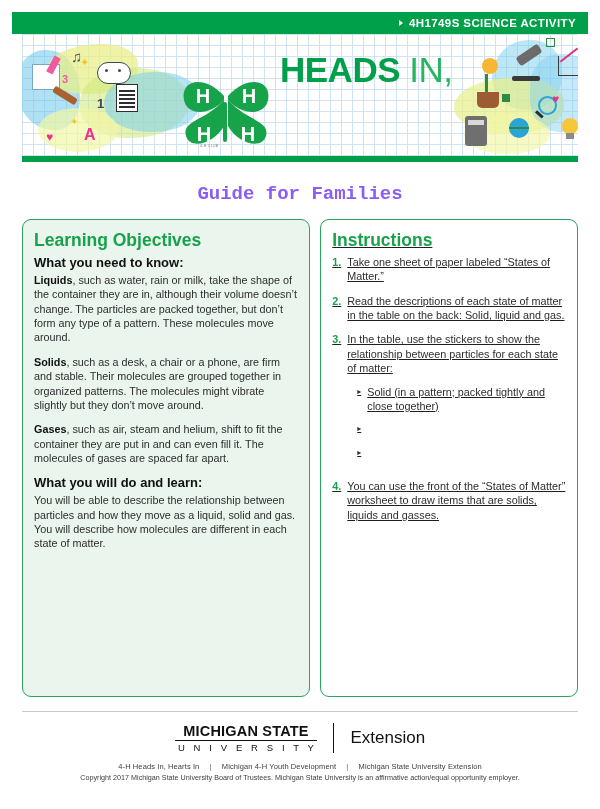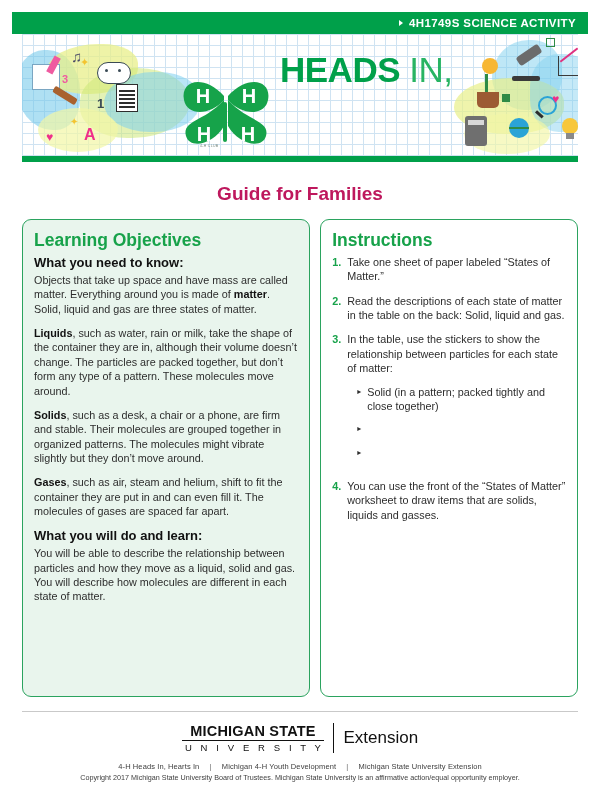--- a/index.html
+++ b/index.html
@@ -80,22 +80,23 @@
   .title-block { text-align: center; padding-top: 16px; }
   .doc-title {
     font-size: 28px;
     font-weight: bold;
     color: #000000;
     letter-spacing: -0.2px;
   }
   .doc-subtitle {
     font-size: 19px;
     font-weight: bold;
-    color: #be185d;
+    color: #8b5cf6;
     margin-top: 5px;
+    font-family: Liberation Mono, monospace;
   }
 
   
   .columns {
     display: flex;
     gap: 10px;
     padding: 14px 10px 0 10px;
   }
   .panel {
     border: 1.6px solid #2ba35f;
@@ -104,20 +105,21 @@
   }
   .panel-left {
     width: 319px;
     background: #e9f5ed;
     height: 478px;
   }
   .panel-right {
     width: 285px;
     background: #ffffff;
     height: 478px;
+    text-decoration: underline;
   }
   .panel-heading {
     font-size: 17.5px;
     font-weight: bold;
     color: #17a24a;
     margin-bottom: 4px;
   }
   .sub-heading {
     font-size: 13px;
     font-weight: bold;
@@ -167,21 +169,21 @@
   
   .footer-rule {
     border-top: 1px solid #c9c9c9;
     margin: 14px 10px 0 10px;
   }
   .footer { text-align: center; padding-top: 10px; }
 
   .msu-logo {
     display: inline-flex;
     align-items: stretch;
-    gap: 9px;
+    gap: 16px;
   }
   .msu-left { text-align: center; }
   .msu-top {
     font-size: 14.5px;
     font-weight: bold;
     letter-spacing: 0.2px;
     color: #111111;
     border-bottom: 1.4px solid #111111;
     padding-bottom: 1px;
   }
@@ -302,23 +304,20 @@
   <div class="title-block">
     <div class="doc-subtitle">Guide for Families</div>
   </div>
 
   <div class="columns">
 
     <div class="panel panel-left">
       <div class="panel-heading">Learning Objectives</div>
       <div class="sub-heading">What you need to know:</div>
 
-      <div class="body-text">
-        <span>Objects that take up space and have mass are called matter. Everything around you is made of </span><b>matter</b><span>. Solid, liquid and gas are three states of matter.</span>
-      </div>
 
       <div class="body-text">
         <b>Liquids</b><span>, such as water, rain or milk, take the shape of the container they are in, although their volume doesn’t change. The particles are packed together, but don’t form any type of a pattern. These molecules move around.</span>
       </div>
 
       <div class="body-text">
         <b>Solids</b><span>, such as a desk, a chair or a phone, are firm and stable. Their molecules are grouped together in organized patterns. The molecules might vibrate slightly but they don’t move around.</span>
       </div>
 
       <div class="body-text">

